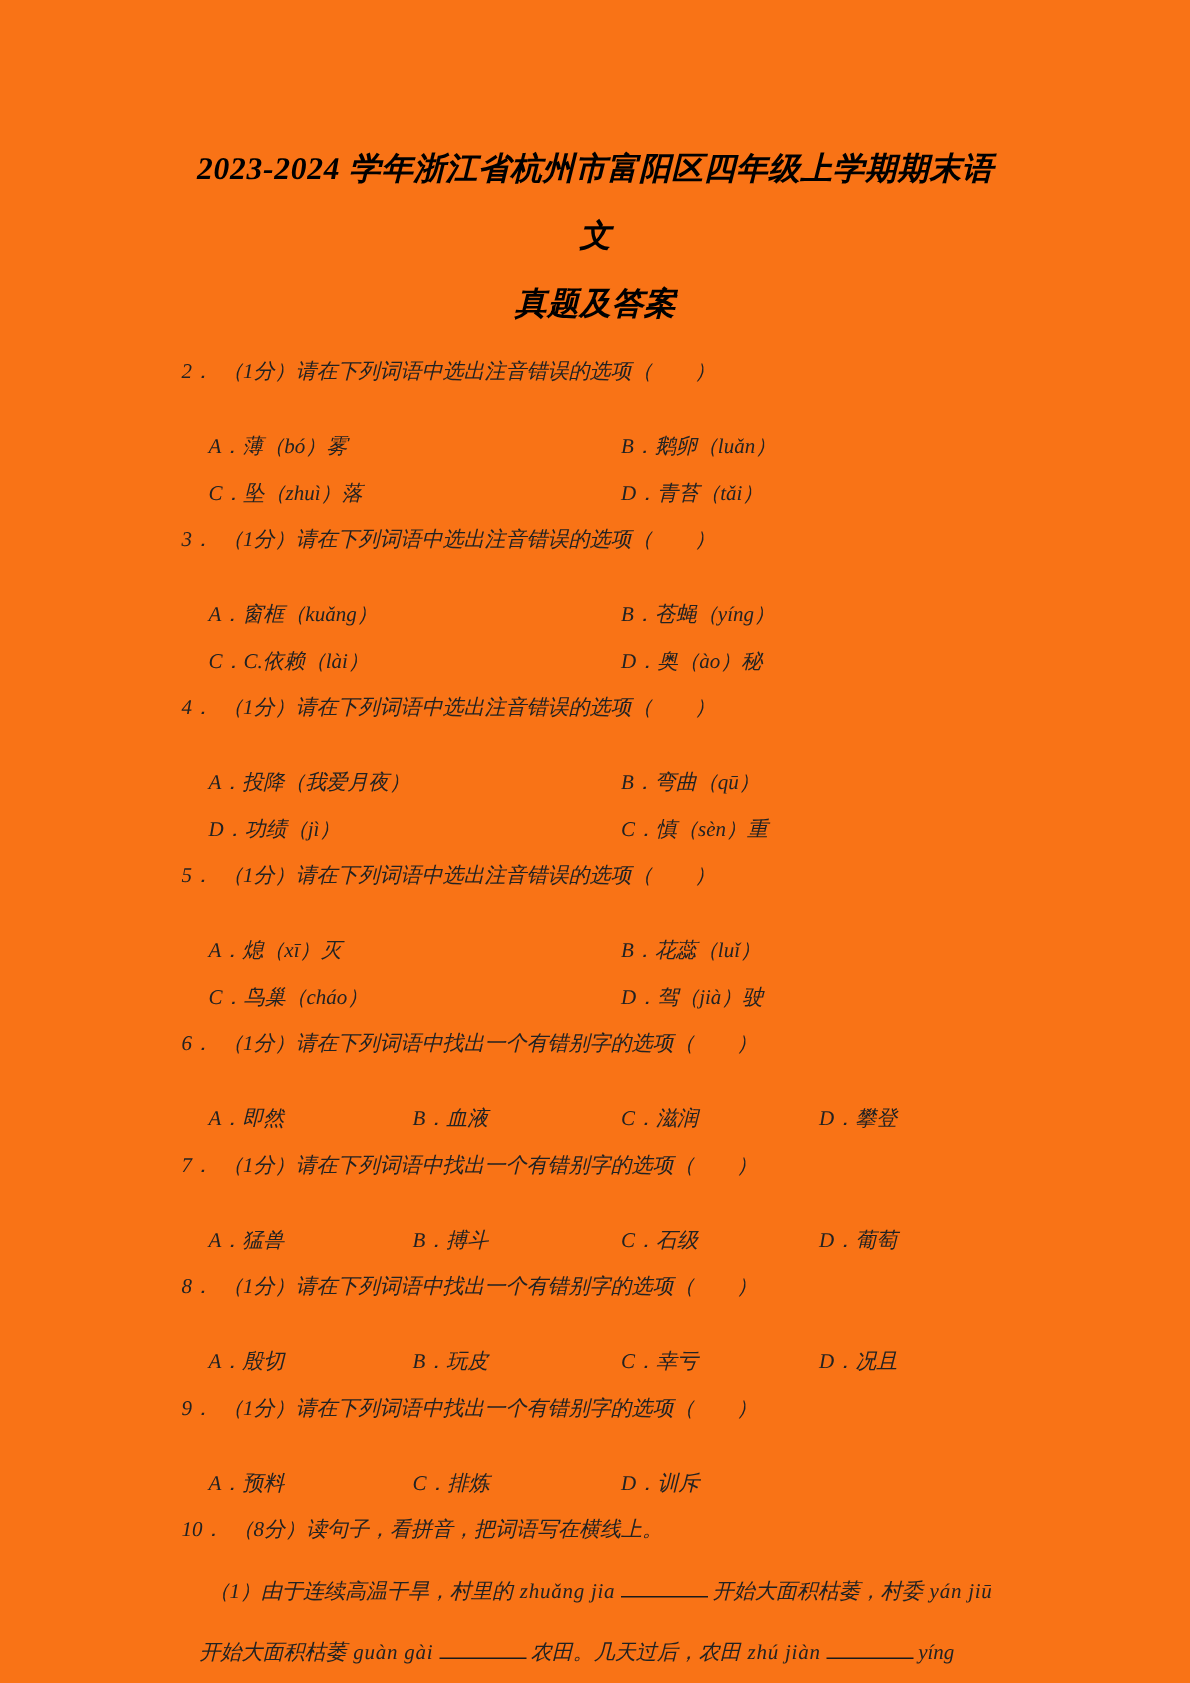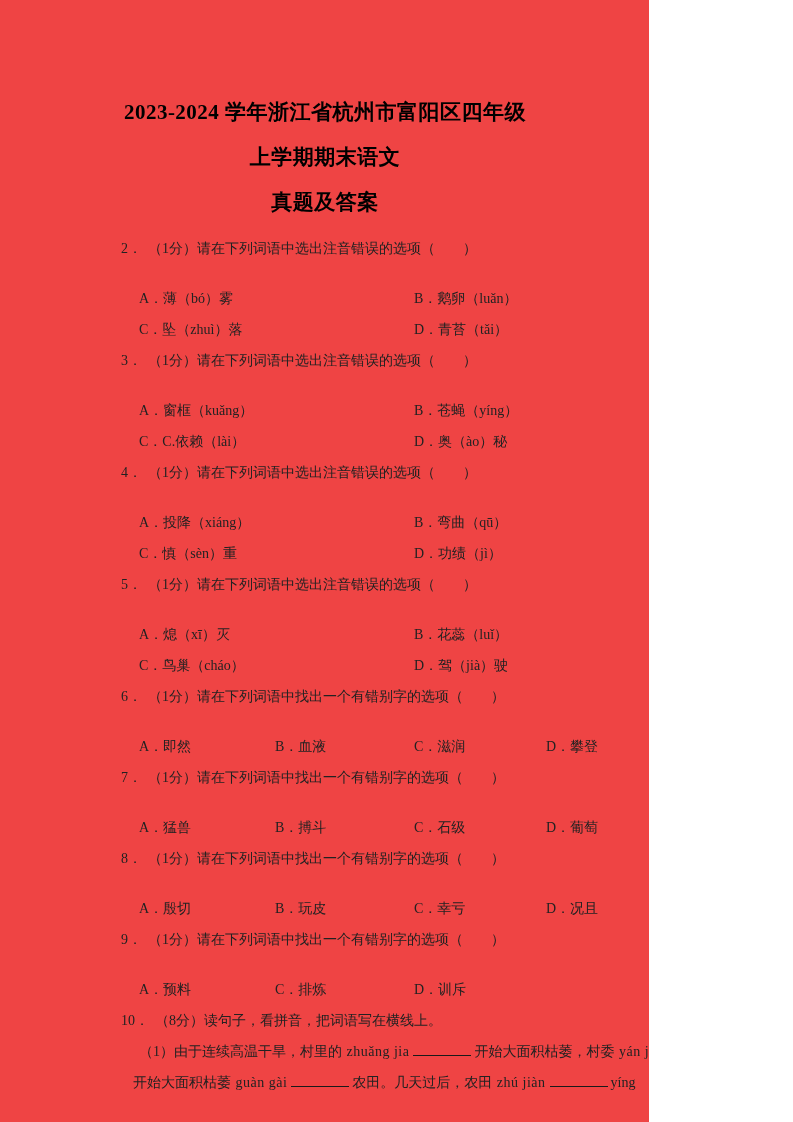--- a/index.html
+++ b/index.html
@@ -1,40 +1,40 @@
 <!DOCTYPE html>
 <html><head>
 <meta charset="utf-8">
 <style>
   html,body{margin:0;padding:0;background:#ffffff;}
   .page{
-    width:649px;height:1122px;box-sizing:border-box;
+    width:793px;height:1122px;box-sizing:border-box;
     padding:90px 120px 0 121px;
-    background:#ef4444;color:#222222;
+    background:#f97316;color:#222222;
     font-family:"Liberation Serif","DejaVu Serif",serif;
     font-size:14px;line-height:31px;
-    overflow:hidden;position:relative;
+    overflow:hidden;position:relative;font-style:italic;
   }
   .exam-title{
     margin:0 0 8px 0;color:#000;
     font-size:21px;font-weight:700;text-align:center;line-height:45px;
     letter-spacing:0.5px;
   }
   .q-head{white-space:nowrap;}
   .q-num{display:inline-block;min-width:0;padding-right:6px;}
   .q-body{padding-left:12px;white-space:nowrap;}
   .answer-blank{
     width:134px;height:16px;margin:0 0 10px 12px;
     border-bottom:2px solid #1a1a1a;
   }
   .opts{display:grid;padding-left:18px;margin-top:19px;}
   .opts.cols2{grid-template-columns:275px 1fr;}
   .opts.cols4{grid-template-columns:136px 139px 132px 1fr;}
   .opt{white-space:nowrap;}
-  .part-line{padding-left:12px;white-space:nowrap;}
+  .part-line{padding-left:12px;white-space:nowrap;margin-top:10px;}
   .part-line.first{padding-left:18px;}
   .pinyin{letter-spacing:0.5px;padding:0 1px;}
   .blank{
     display:inline-block;width:58px;height:13px;margin:0 3px;
     border-bottom:1.5px solid #1a1a1a;
   }
 </style>
 </head>
 <body>
 
@@ -58,24 +58,24 @@
         <div class="opts cols2">
           <span class="opt">A．窗框（kuǎng）</span>
           <span class="opt">B．苍蝇（yíng）</span>
           <span class="opt">C．C.依赖（lài）</span>
           <span class="opt">D．奥（ào）秘</span>
         </div>
       </div>
       <div class="q">
         <div class="q-head"><span class="q-num">4．</span><span>（1分）请在下列词语中选出注音错误的选项（　　）</span></div>
         <div class="opts cols2">
-          <span class="opt">A．投降（xiáng）</span>
+          <span class="opt">A．投降（我爱月夜）</span>
           <span class="opt">B．弯曲（qū）</span>
+          <span class="opt">D．功绩（jì）</span>
           <span class="opt">C．慎（sèn）重</span>
-          <span class="opt">D．功绩（jì）</span>
         </div>
       </div>
       <div class="q">
         <div class="q-head"><span class="q-num">5．</span><span>（1分）请在下列词语中选出注音错误的选项（　　）</span></div>
         <div class="opts cols2">
           <span class="opt">A．熄（xī）灭</span>
           <span class="opt">B．花蕊（luǐ）</span>
           <span class="opt">C．鸟巢（cháo）</span>
           <span class="opt">D．驾（jià）驶</span>
         </div>

